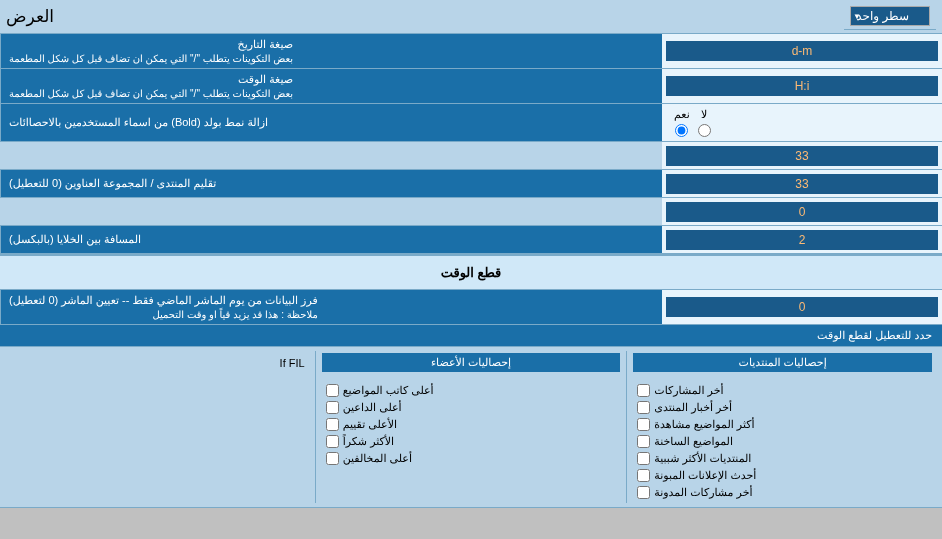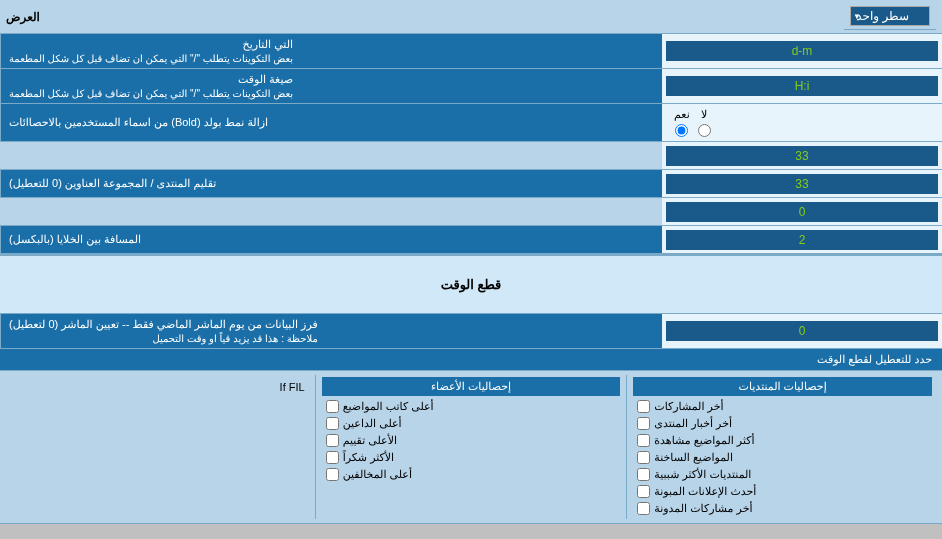--- a/index.html
+++ b/index.html
@@ -37,41 +37,41 @@
       width: 280px;
       background: #e8f4fc;
       display: flex;
       align-items: center;
       justify-content: flex-end;
       padding: 2px 4px;
     }
     .row-input input[type="text"] {
       width: 100%;
       background: #1a5a8a;
-      color: #84cc16;
+      color: #fdba74;
       border: none;
       padding: 3px 6px;
       text-align: right;
       font-size: 12px;
       direction: ltr;
       text-align: center;
     }
     .header-row {
       background: #b8d4e8;
       display: flex;
       align-items: center;
       justify-content: space-between;
       padding: 3px 6px;
       border-bottom: 1px solid #7aaac8;
       min-height: 26px;
     }
     .header-row .right-label {
       color: #000;
-      font-size: 12px;
-      font-weight: bold;
+      font-size: 17px;
+      font-weight: normal;
     }
     .header-row .left-input {
       display: flex;
       align-items: center;
       gap: 4px;
     }
     .select-box {
       background: #1a5a8a;
       color: #fff;
       border: 1px solid #aaa;
@@ -114,21 +114,21 @@
       align-items: center;
       gap: 3px;
       cursor: pointer;
       flex-direction: column;
     }
     .section-header {
       background: #d0e8f8;
       color: #000;
       font-weight: bold;
       font-size: 13px;
-      padding: 21px 10px;
+      padding: 9px 10px;
       text-align: center;
       border-bottom: 1px solid #7aaac8;
       border-top: 2px solid #7aaac8;
     }
     .checkbox-section {
       background: #b8d4e8;
       padding: 4px;
       border-bottom: 1px solid #7aaac8;
     }
     .checkbox-cols {
@@ -142,21 +142,21 @@
     }
     .checkbox-col:last-child {
       border-left: none;
     }
     .checkbox-col-header {
       background: #1a6fa8;
       color: #fff;
       padding: 3px 6px;
       font-size: 11px;
       text-align: center;
-      margin-bottom: 2px;
+      margin-bottom: 10px;
     }
     .checkbox-item {
       display: flex;
       align-items: center;
       gap: 4px;
       padding: 2px 4px;
       font-size: 11px;
       color: #000;
       justify-content: flex-end;
     }
@@ -189,21 +189,21 @@
     </div>
     <div class="right-label">العرض</div>
   </div>
 
   <div class="row">
     <div class="row-input">
       <input type="text" value="d-m" style="">
     </div>
     <div class="row-label">
       <div>
-        <div>التي التاريخ</div>
+        <div>صيغة التاريخ</div>
         <small>بعض التكوينات يتطلب "/" التي يمكن ان تضاف قبل كل شكل المطعمة</small>
       </div>
     </div>
   </div>
 
   <div class="row">
     <div class="row-input">
       <input type="text" value="H:i" style="">
     </div>
     <div class="row-label">

